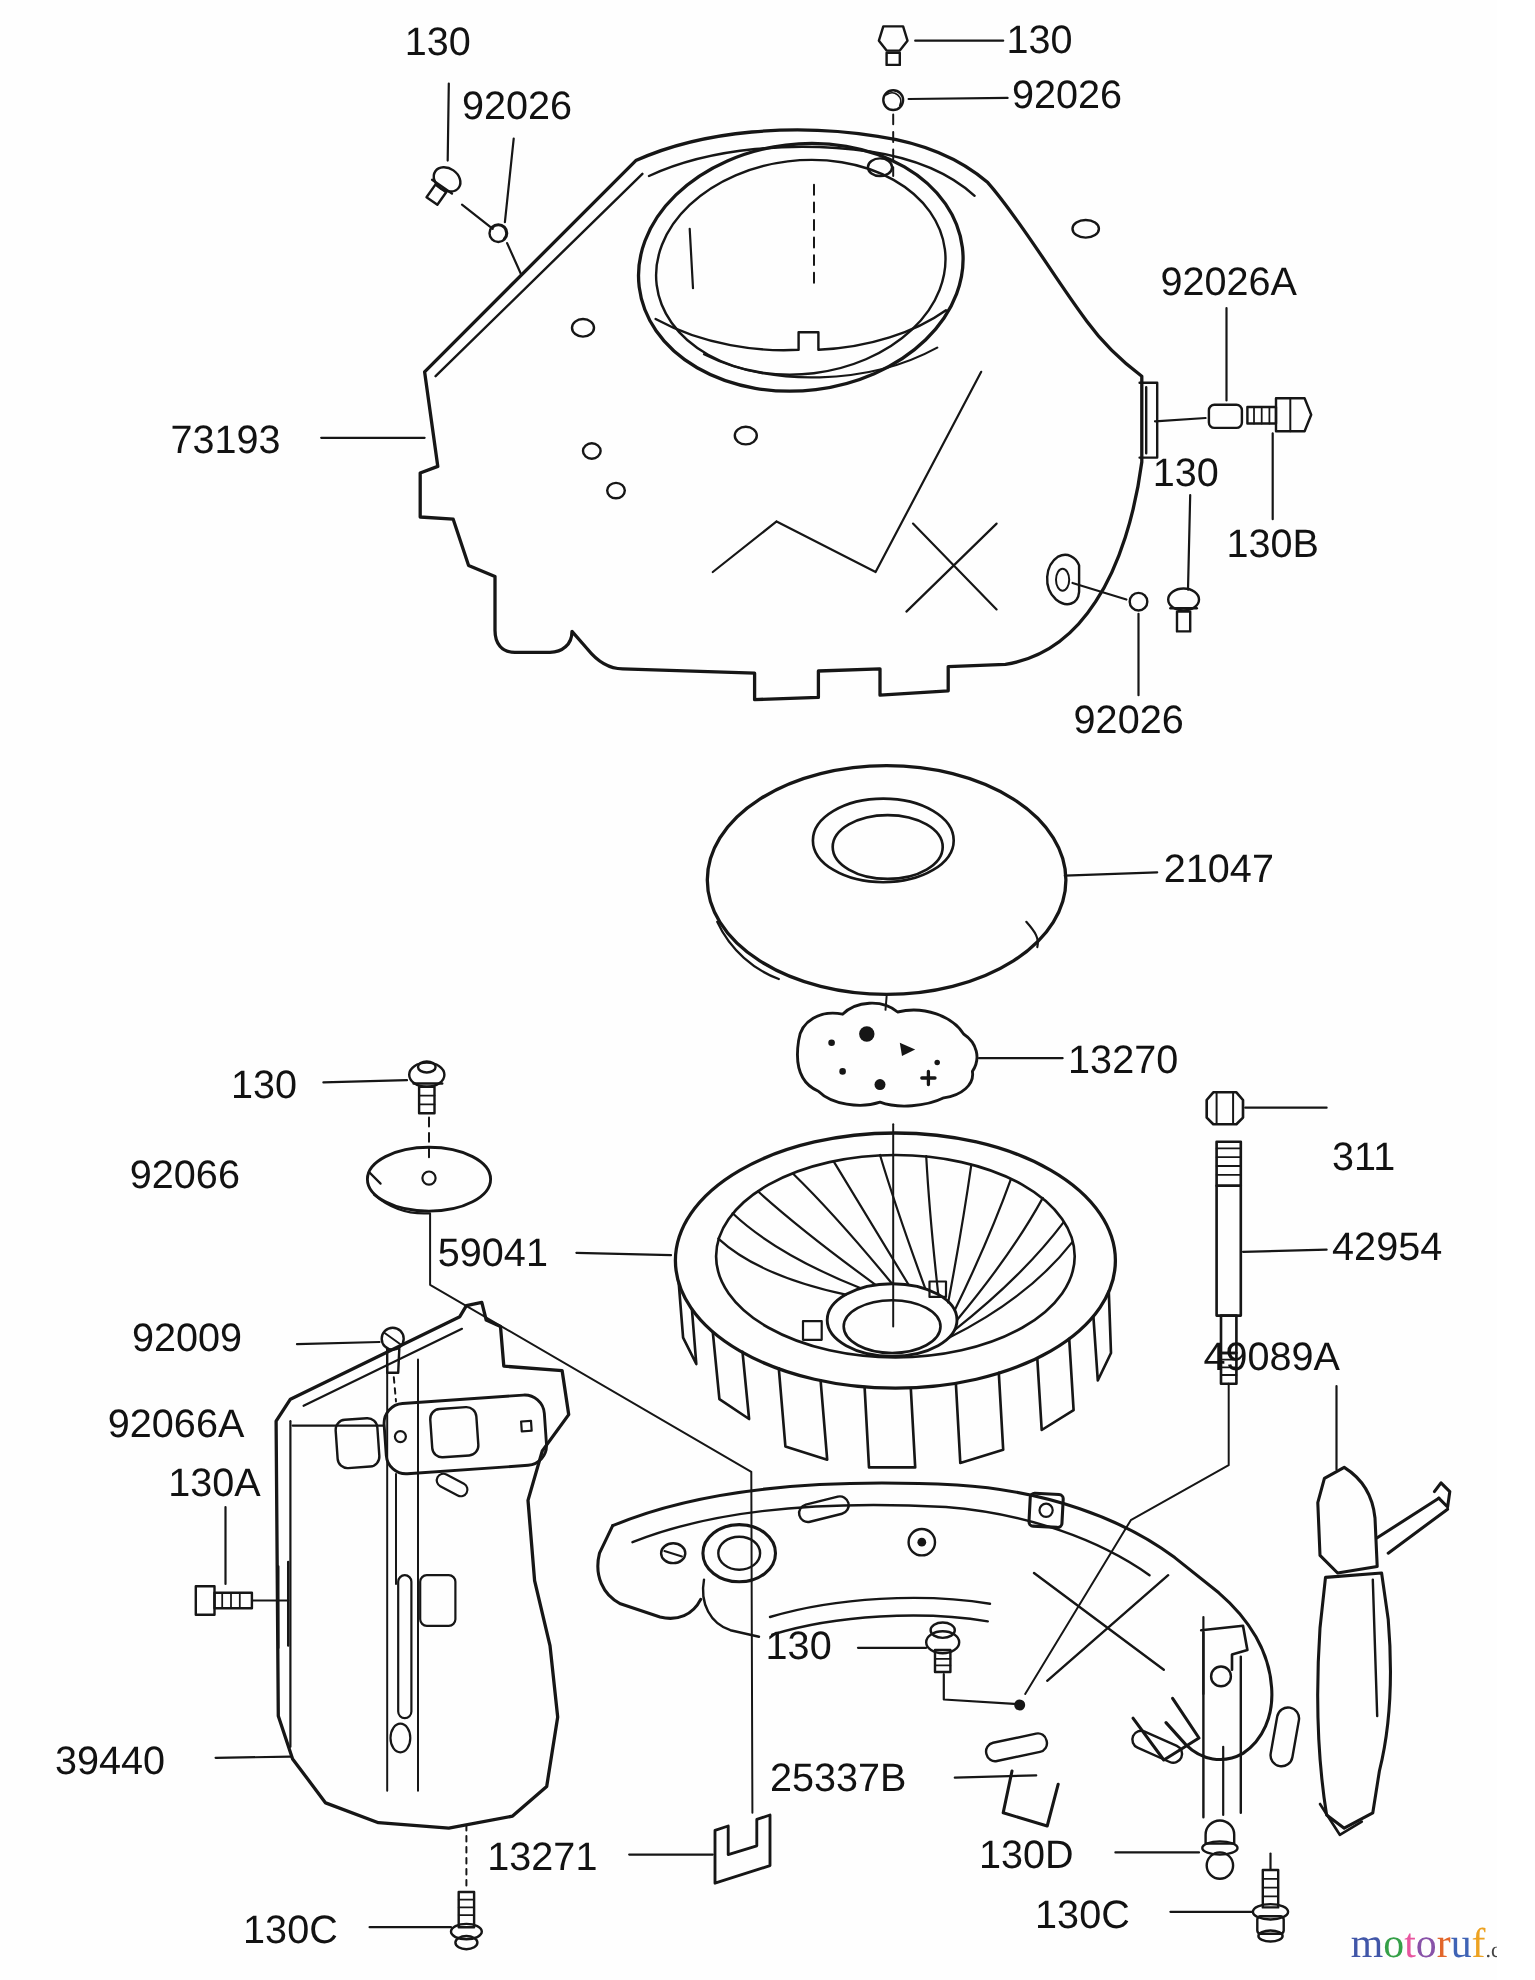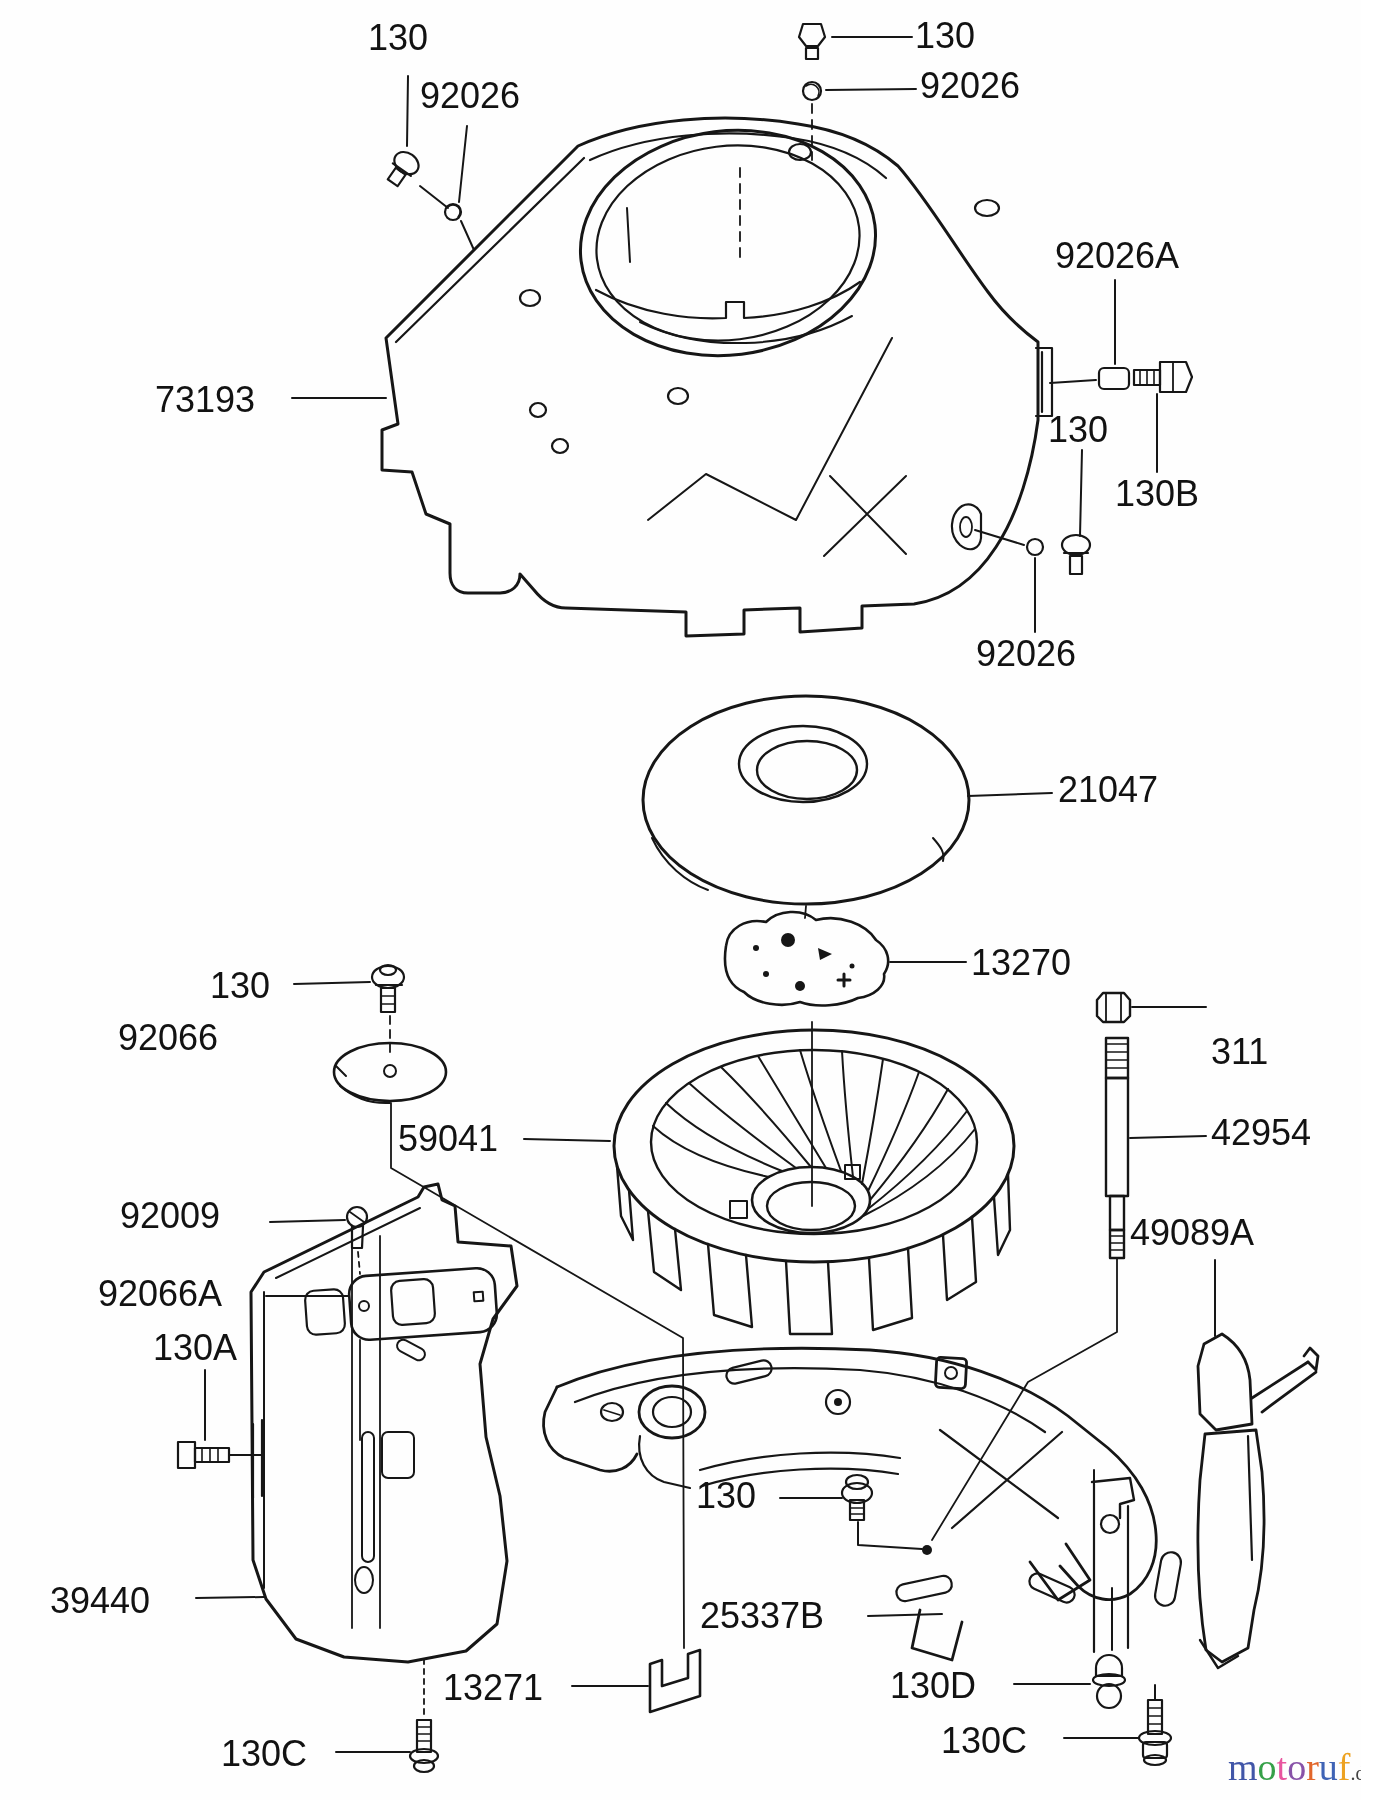--- a/index.html
+++ b/index.html
@@ -309,25 +309,25 @@
   <div class="plabel" style="left:920px;top:68px">92026</div>
   <div class="plabel" style="left:1055px;top:238px">92026A</div>
   <div class="plabel" style="left:1048px;top:412px">130</div>
   <div class="plabel" style="left:1115px;top:476px">130B</div>
   <div class="plabel" style="left:976px;top:636px">92026</div>
   <div class="plabel" style="left:155px;top:382px">73193</div>
   <div class="plabel" style="left:1058px;top:772px">21047</div>
   <div class="plabel" style="left:971px;top:945px">13270</div>
   <div class="plabel" style="left:1211px;top:1034px">311</div>
   <div class="plabel" style="left:210px;top:968px">130</div>
-  <div class="plabel" style="left:118px;top:1020px">92066</div>
+  <div class="plabel" style="left:118px;top:1050px">92066</div>
   <div class="plabel" style="left:398px;top:1121px">59041</div>
   <div class="plabel" style="left:1211px;top:1115px">42954</div>
   <div class="plabel" style="left:120px;top:1198px">92009</div>
-  <div class="plabel" style="left:1130px;top:1215px">49089A</div>
+  <div class="plabel" style="left:1094px;top:1215px">49089A</div>
   <div class="plabel" style="left:98px;top:1276px">92066A</div>
   <div class="plabel" style="left:153px;top:1330px">130A</div>
   <div class="plabel" style="left:50px;top:1583px">39440</div>
   <div class="plabel" style="left:696px;top:1478px">130</div>
   <div class="plabel" style="left:700px;top:1598px">25337B</div>
   <div class="plabel" style="left:443px;top:1670px">13271</div>
   <div class="plabel" style="left:221px;top:1736px">130C</div>
   <div class="plabel" style="left:890px;top:1668px">130D</div>
   <div class="plabel" style="left:941px;top:1723px">130C</div>
 

